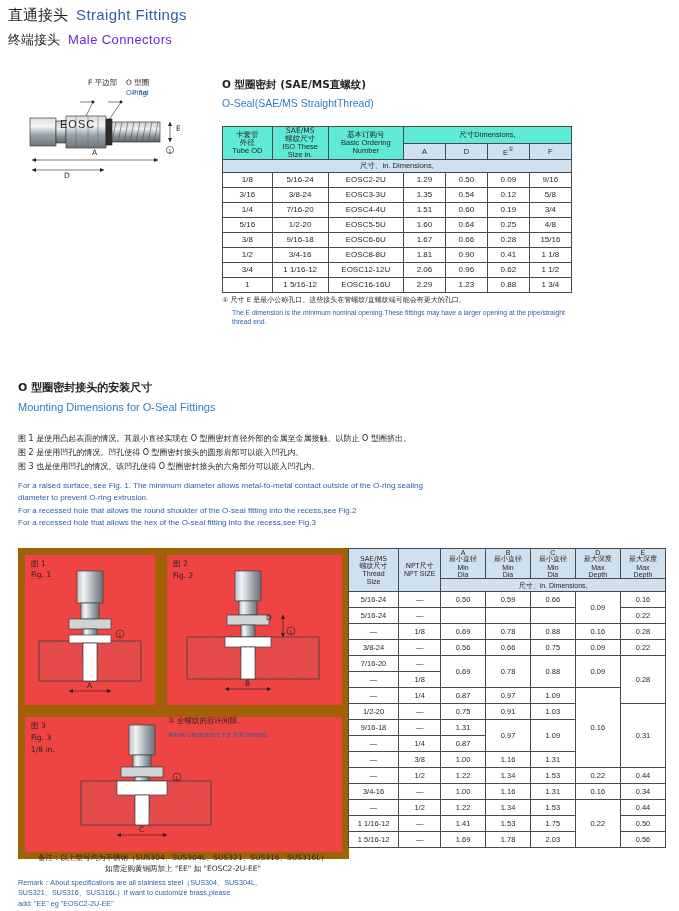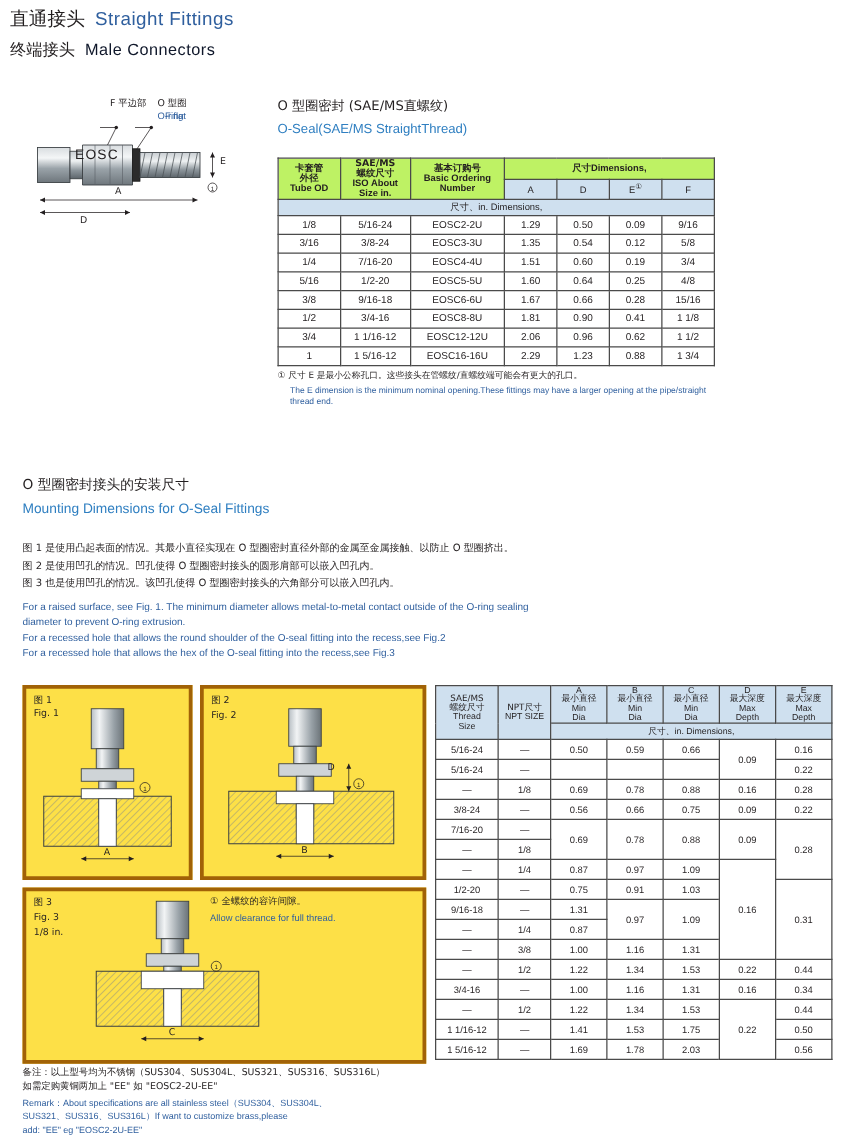--- a/index.html
+++ b/index.html
@@ -14,72 +14,72 @@
   }
   .page{position:absolute;left:0;top:0;width:679px;height:911px;}
 
   
   .hdr{position:absolute;left:8px;top:6px;}
   .hdr-row{display:flex;align-items:baseline;gap:8px;white-space:nowrap;}
   .hdr-cn{font-size:15px;color:#231f20;font-family:"DejaVu Sans",sans-serif;}
   .hdr-en{font-size:15px;color:#2f5f9e;letter-spacing:.4px;}
   .hdr-row2{margin-top:6px;}
   .hdr-cn2{font-size:13px;color:#231f20;font-family:"DejaVu Sans",sans-serif;}
-  .hdr-en2{font-size:13px;color:#0f172a;letter-spacing:.4px;}
+  .hdr-en2{font-size:13px;color:#6d28d9;letter-spacing:.4px;}
 
   
   .draw1{position:absolute;left:20px;top:72px;width:185px;height:130px;}
   .lbl{position:absolute;font-size:7.5px;color:#231f20;font-family:"DejaVu Sans",sans-serif;white-space:nowrap;}
   .lbl-b{position:absolute;font-size:7.5px;color:#2f5f9e;white-space:nowrap;}
   .eosc{position:absolute;left:60px;top:118px;font-size:11px;letter-spacing:1px;color:#231f20;}
 
   
   .sec1{position:absolute;left:222px;top:78px;}
-  .sec-cn{font-size:10.5px;color:#231f20;font-family:"DejaVu Sans",sans-serif;white-space:nowrap;}
+  .sec-cn{font-size:10.5px;color:#231f20;font-family:"DejaVu Sans",sans-serif;white-space:nowrap;font-weight:bold;}
   .sec-en{font-size:10.5px;color:#2f7fc1;white-space:nowrap;margin-top:5px;}
 
   
   table{border-collapse:collapse;}
   .t1{position:absolute;left:222px;top:126px;width:350px;font-size:8px;}
   .t1 td,.t1 th{border:1px solid #4a4a4a;text-align:center;vertical-align:middle;padding:0;height:13px;line-height:1.05;}
-  .t1 .hd{background:#bef264;font-weight:bold;font-size:7.5px;}
+  .t1 .hd{background:#5eead4;font-weight:normal;font-size:7.5px;}
   .t1 .hd-cn{font-family:"DejaVu Sans",sans-serif;}
   .t1 .sub{background:#cfe0ef;font-size:7.5px;height:12px;}
   .t1 td.data{background:#ffffff;height:14px;font-size:8px;}
   .t1 .ord{text-align:center;}
   .note1{position:absolute;left:222px;top:296px;width:360px;font-size:7px;color:#231f20;font-family:"DejaVu Sans",sans-serif;line-height:1.35;}
   .note1-en{position:absolute;left:232px;top:308px;width:350px;font-size:6.8px;color:#2f5f9e;line-height:1.35;}
 
   
   .sec2{position:absolute;left:18px;top:380px;}
   .sec2 .sec-cn{font-size:11px;}
   .sec2 .sec-en{font-size:11px;margin-top:6px;}
 
   .para-cn{position:absolute;left:18px;top:432px;width:640px;font-size:8px;color:#231f20;font-family:"DejaVu Sans",sans-serif;line-height:1.75;}
   .para-en{position:absolute;left:18px;top:480px;width:640px;font-size:8px;color:#2f5f9e;line-height:1.55;}
 
   
-  .figbox{position:absolute;border:3px solid #a16207;background:#fde047;}
+  .figbox{position:absolute;border:7px solid #a16207;background:#ef4444;}
   .fig1{left:18px;top:548px;width:130px;height:150px;}
   .fig2{left:160px;top:548px;width:175px;height:150px;}
   .fig3{left:18px;top:710px;width:317px;height:135px;}
   .figlab{position:absolute;font-size:7.5px;line-height:1.25;color:#231f20;font-family:"DejaVu Sans",sans-serif;}
 
   .clr-note{position:absolute;left:168px;top:716px;font-size:7.5px;color:#231f20;font-family:"DejaVu Sans",sans-serif;}
   .clr-note-en{position:absolute;left:168px;top:730px;font-size:7.5px;color:#2f5f9e;}
 
   
   .t2{position:absolute;left:348px;top:548px;width:318px;font-size:7.5px;}
   .t2 td,.t2 th{border:1px solid #4a4a4a;text-align:center;vertical-align:middle;padding:0;height:14px;line-height:1.05;}
   .t2 .hd{background:#cfe0ef;font-weight:normal;font-size:7px;}
   .t2 .sub{background:#cfe0ef;font-size:7px;height:12px;}
   .t2 td.data{background:#ffffff;height:15px;}
 
   
-  .remark-cn{position:absolute;left:18px;top:852px;width:330px;font-size:7.5px;color:#231f20;font-family:"DejaVu Sans",sans-serif;line-height:1.5;}
+  .remark-cn{position:absolute;left:18px;top:852px;width:330px;font-size:7.5px;color:#231f20;font-family:"DejaVu Sans",sans-serif;line-height:1.5;text-align:center;}
   .remark-en{position:absolute;left:18px;top:878px;width:340px;font-size:7.2px;color:#2f5f9e;line-height:1.45;}
 
   .sup{font-size:6px;vertical-align:super;}
 </style>
 </head>
 <body>
 
 <div class="page">
 
   <div class="hdr">
@@ -170,21 +170,21 @@
     <tbody>
         <tr>
       <td class="hd" rowspan="2" style="width:50px;height:32px;">
         <div class="hd-cn">卡套管</div>
             <div class="hd-cn">外径</div>
             <div>Tube OD</div>
       </td>
       <td class="hd" rowspan="2" style="width:56px;">
         <div class="hd-cn">SAE/MS</div>
             <div class="hd-cn">螺纹尺寸</div>
-            <div>ISO About</div>
+            <div>ISO These</div>
             <div>Size in.</div>
       </td>
       <td class="hd" rowspan="2" style="width:76px;">
         <div class="hd-cn">基本订购号</div>
             <div>Basic Ordering</div>
             <div>Number</div>
       </td>
       <td class="hd" colspan="4" style="height:13px;">尺寸Dimensions,</td>
     </tr>
     <tr>

